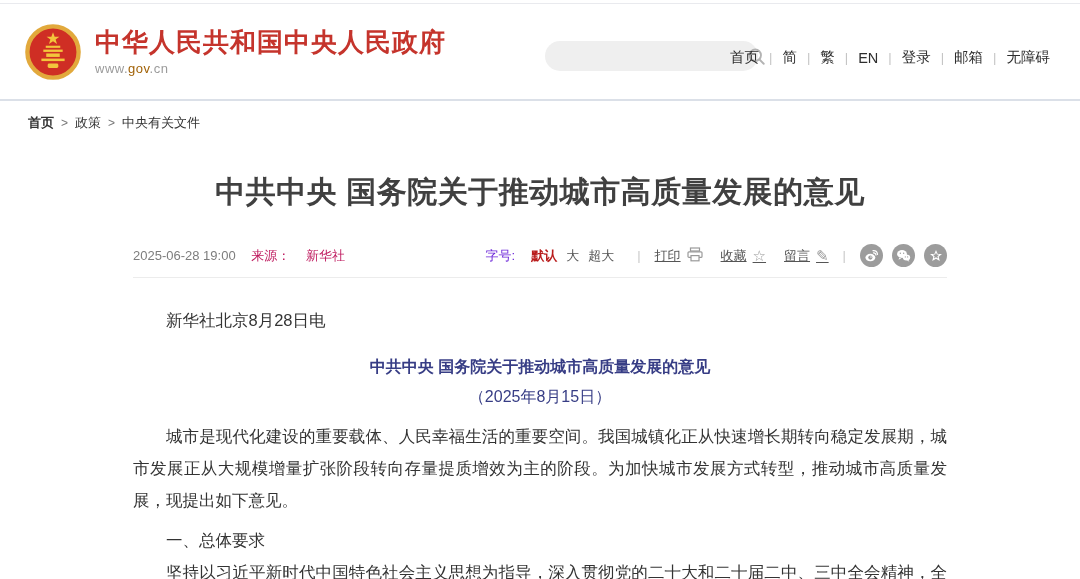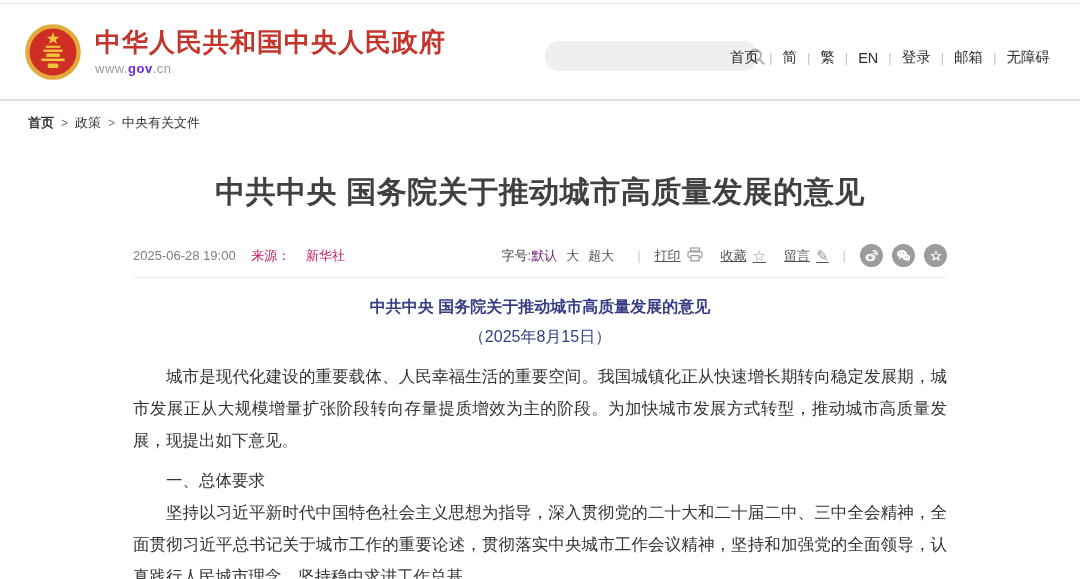--- a/index.html
+++ b/index.html
@@ -8,21 +8,21 @@
   .page { position:relative; width:1080px; height:579px; background:#fff; overflow:hidden; }
   .top-line { position:absolute; top:3px; left:0; width:100%; height:1px; background:#e9eaee; }
 
   
   .masthead { position:absolute; top:4px; left:0; width:100%; height:97px;
               border-bottom:2px solid #dbe0e8; display:flex; align-items:center; padding:0 24px; }
   .logo-link { display:flex; align-items:center; text-decoration:none; cursor:pointer; }
   .emblem { width:58px; height:58px; margin-right:13px; flex:0 0 auto; }
   .site-title { color:#c5342c; font-size:26px; font-weight:bold; letter-spacing:1px; line-height:30px;text-align:right; }
   .site-url { font-size:13px; color:#9b9b9b; margin-top:4px; letter-spacing:0.5px; }
-  .site-url .gov { color:#6d28d9; font-weight:bold; }
+  .site-url .gov { color:#a16207; font-weight:normal; }
 
   .search-box { position:absolute; left:545px; top:37px; width:213px; height:30px;
                 background:#efefef; border-radius:15px; display:flex; align-items:center; }
   .search-input { flex:1; height:100%; border:none; outline:none; background:transparent;
                   padding:0 6px 0 15px; font-size:14px; color:#333; }
   .search-btn { width:32px; height:30px; border:none; background:transparent; cursor:pointer;
                 display:flex; align-items:center; justify-content:center; padding:0 10px 0 0; }
 
   .top-nav { position:absolute; right:20px; top:44px; display:flex; align-items:center; font-size:14.5px; }
   .top-nav a { color:#2e2e2e; text-decoration:none; padding:0 10px; cursor:pointer; white-space:nowrap; }
@@ -38,23 +38,23 @@
   .content { position:absolute; top:101px; left:133px; width:814px; }
   .doc-h1 { margin-top:72px; text-align:center; font-size:30px; line-height:38px;
             font-weight:bold; color:#404040; letter-spacing:0.5px; }
 
   .meta-row { margin-top:33px; display:flex; justify-content:space-between; align-items:center;
               font-size:13px; color:#7d7d7d; }
   .meta-left { white-space:nowrap; }
   .meta-left .src-name { margin-left:12px; color:#be185d; }
   .meta-right { display:flex; align-items:center; }
   .fontsize-group { display:flex; align-items:center; }
-  .fontsize-group .fs-label { color:#404040; margin-right:0; }
+  .fontsize-group .fs-label { color:#6d28d9; margin-right:16px; }
   .fs-opt { cursor:pointer; color:#555; margin-right:9px; text-decoration:none; }
-  .fs-opt.active { color:#701a75; font-weight:normal; }
+  .fs-opt.active { color:#b91c1c; font-weight:bold; }
   .meta-sep { color:#c9c9c9; margin:0 14px; }
   .meta-btn { display:flex; align-items:center; background:none; border:none; cursor:pointer;
               font-size:13px; color:#555; margin-right:18px; padding:0; font-family:inherit;text-decoration:underline; }
   .meta-btn:last-of-type { margin-right:0;text-align:center; }
   .meta-btn .glyph { margin-left:6px; color:#9a9a9a; font-size:15px; line-height:1; }
   .share-group { display:flex; align-items:center; gap:9px; }
   .share-circle { width:23px; height:23px; border-radius:50%; background:#9c9c9c; border:none; cursor:pointer;
                   display:flex; align-items:center; justify-content:center; padding:0; }
 
   .meta-divider { margin-top:10px; border-top:1px solid #ececec; height:0; }
@@ -201,20 +201,21 @@
               <polygon fill="#9c9c9c" points="10,5 11.2,8 14.5,8.2 12,10.3 12.9,13.5 10,11.7 7.1,13.5 8,10.3 5.5,8.2 8.8,8"></polygon>
             </svg>
           </button>
         </div>
       </div>
     </div>
 
     <div class="meta-divider"></div>
 
     <div class="doc-body">
+      <p class="p-dateline">新华社北京8月28日电</p>
       <p class="p-doc-title">中共中央 国务院关于推动城市高质量发展的意见</p>
       <p class="p-doc-date">（2025年8月15日）</p>
       <p class="p-intro">城市是现代化建设的重要载体、人民幸福生活的重要空间。我国城镇化正从快速增长期转向稳定发展期，城市发展正从大规模增量扩张阶段转向存量提质增效为主的阶段。为加快城市发展方式转型，推动城市高质量发展，现提出如下意见。</p>
       <p class="p-heading">一、总体要求</p>
       <p class="p-section">坚持以习近平新时代中国特色社会主义思想为指导，深入贯彻党的二十大和二十届二中、三中全会精神，全面贯彻习近平总书记关于城市工作的重要论述，贯彻落实中央城市工作会议精神，坚持和加强党的全面领导，认真践行人民城市理念，坚持稳中求进工作总基</p>
     </div>
   </div>
 </div>
 
 </body></html>

